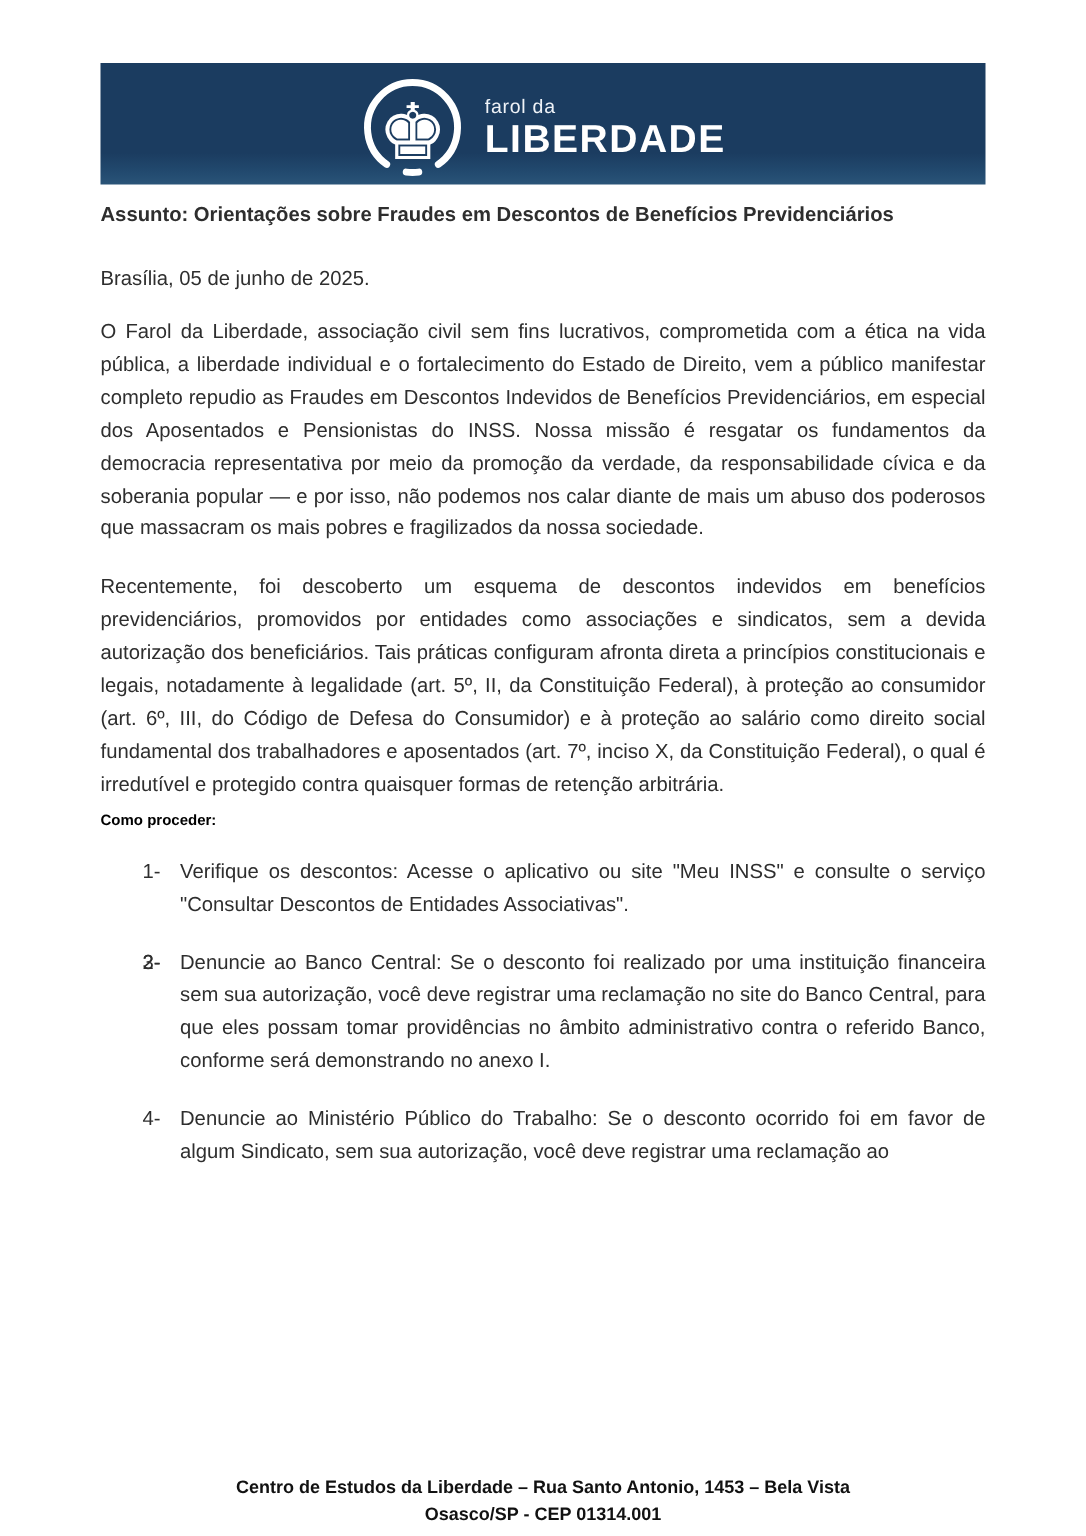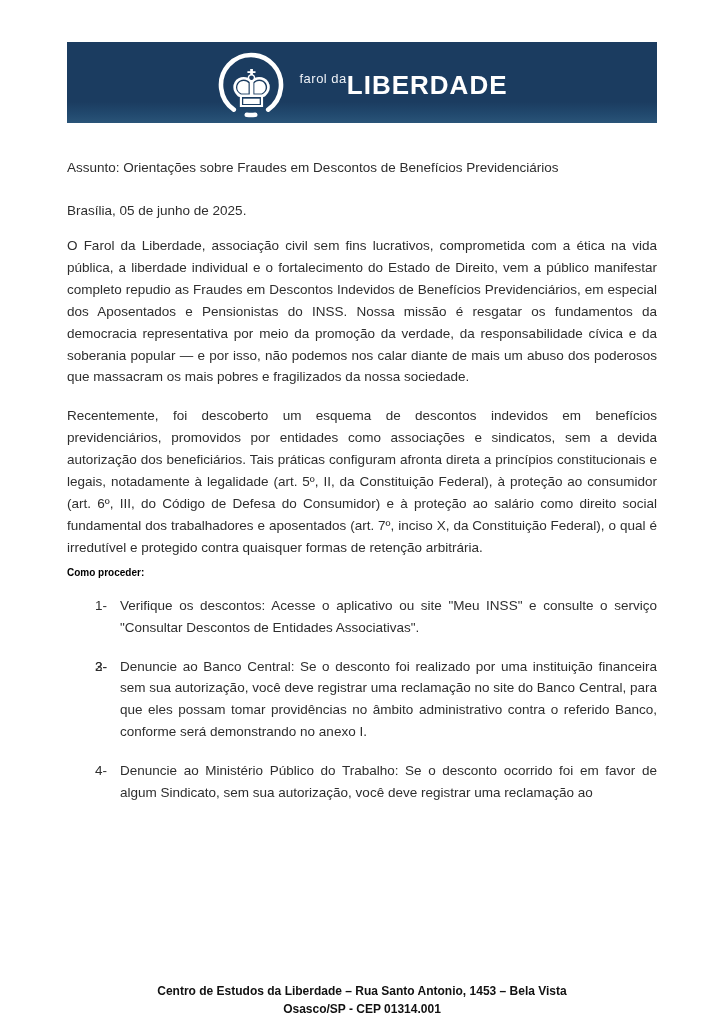--- a/index.html
+++ b/index.html
@@ -48,21 +48,21 @@
     position: absolute;
     left: 0;
     top: 4px;
     width: 70px;
     text-align: center;
     font-family: "DejaVu Sans", sans-serif;
     font-size: 52px;
     line-height: 70px;
     color: #ffffff;
   }
-  .logo-text { display: flex; flex-direction: row; line-height: 1; }
+  .logo-text { display: flex; flex-direction: column; line-height: 1; }
   .logo-top {
     font-size: 13px;
     font-weight: 400;
     color: #eef2f7;
     letter-spacing: 0.5px;
     margin-bottom: 2px;
   }
   .logo-bottom {
     font-size: 26px;
     font-weight: 700;
@@ -77,21 +77,21 @@
     font-size: 14.5px;
     font-weight: 700;
     color: #111111;
     letter-spacing: 0.1px;
   }
   .line {
     font-size: 13.5px;
     line-height: 21.5px;
     color: #2e2e2e;
   }
-  .subject   { margin-top: 34px; }
+  .subject   { margin-top: 9px; font-weight: bold; }
   .dateline  { margin-top: 21px; }
   .salute    { margin-top: 12px; }
   .para {
     margin-top: 14px;
     font-size: 13.5px;
     line-height: 21.9px;
     text-align: justify;
     color: #2e2e2e;
   }
   .para + .para { margin-top: 17px; }

